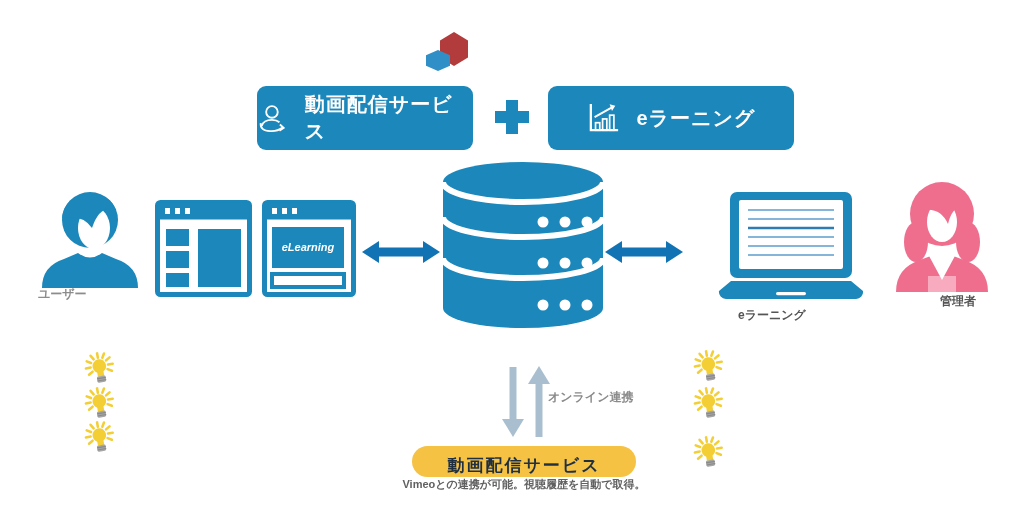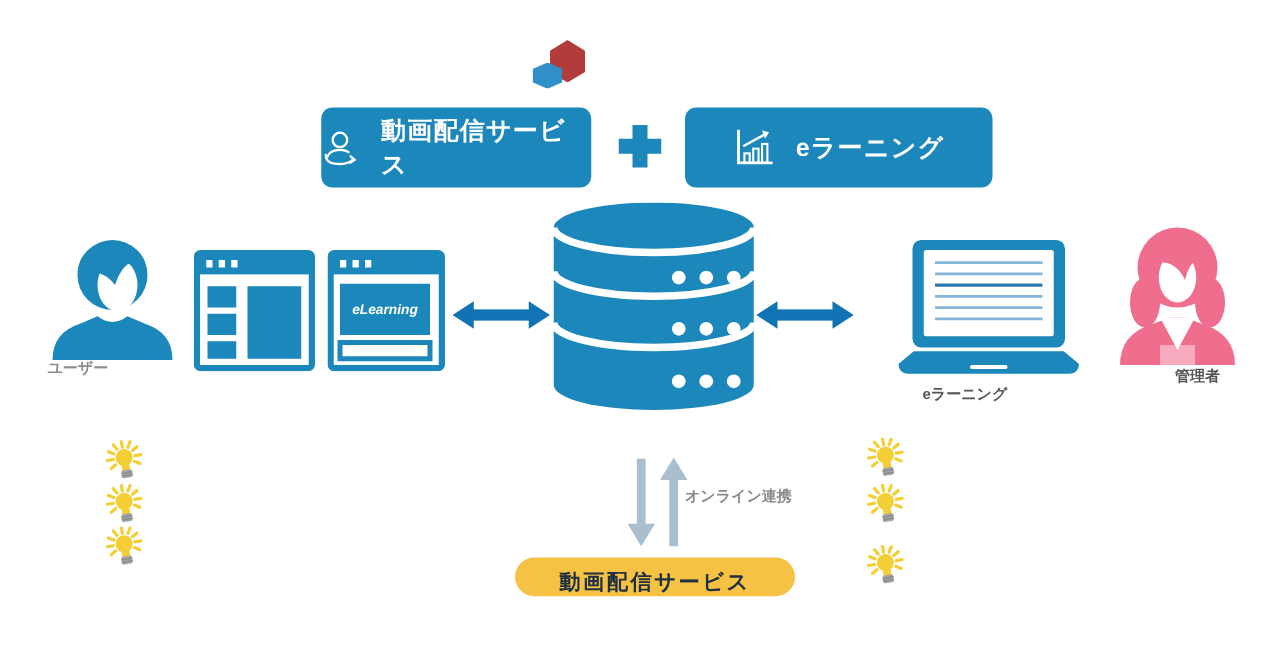--- a/index.html
+++ b/index.html
@@ -220,14 +220,15 @@
     <rect x="7.5" y="1" width="7" height="54" fill="#a9bfd0"></rect>
     <polygon points="0,53 22,53 11,71" fill="#a9bfd0"></polygon>
     <polygon points="26,18 48,18 37,0" fill="#a9bfd0"></polygon>
     <rect x="33.5" y="16" width="7" height="55" fill="#a9bfd0"></rect>
   </svg>
   <div class="label lbl-online">オンライン連携</div>
 
   <div class="pill">
     <span>動画配信サービス</span>
   </div>
+  <div class="note">Vimeoとの連携が可能。視聴履歴を自動で取得。</div>
 
 </div>
 
 </body></html>

